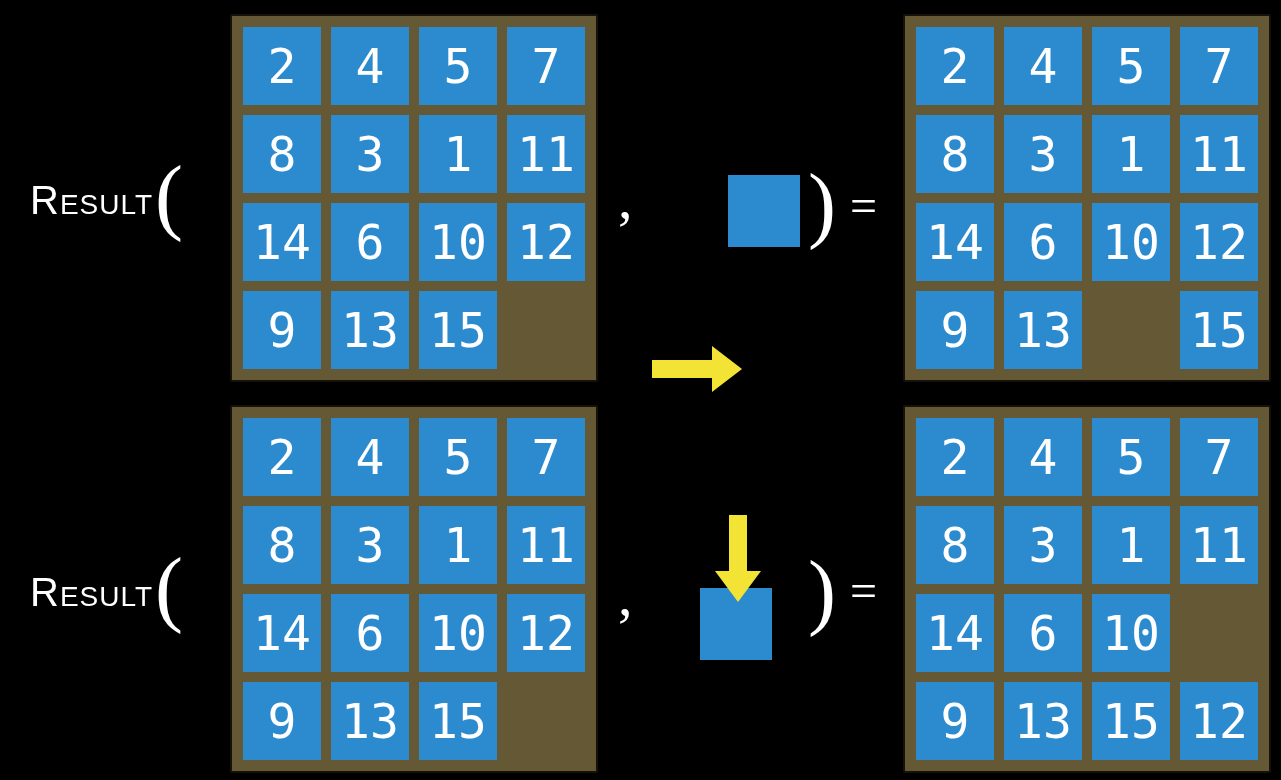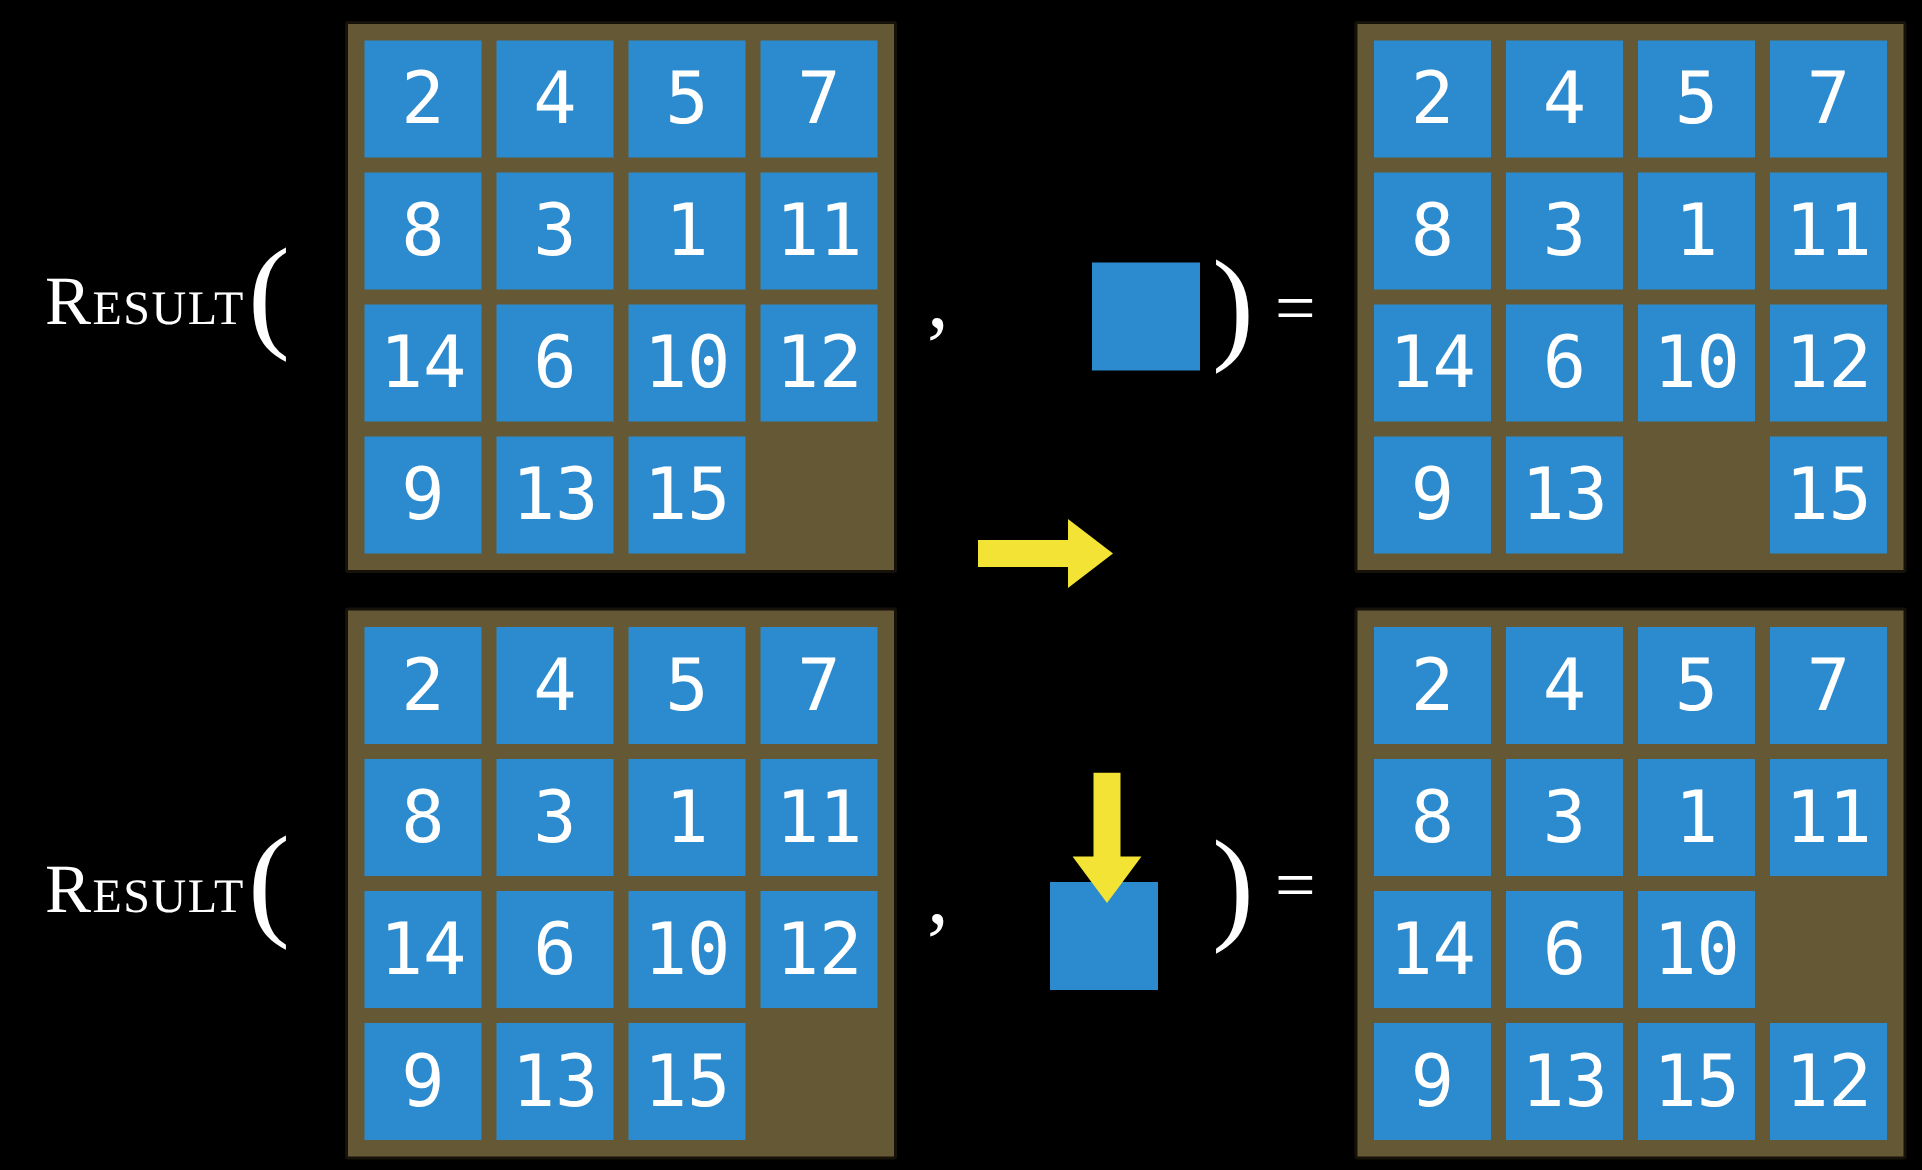--- a/index.html
+++ b/index.html
@@ -18,23 +18,23 @@
 
   
   .fn-label {
     position: absolute;
     display: flex;
     align-items: center;
     height: 80px;
     white-space: nowrap;
   }
   .fn-name {
-    font-family: Liberation Serif, serif;
+    font-family: Liberation Sans, sans-serif;
     font-variant: small-caps;
-    font-size: 46px;
+    font-size: 40px;
     letter-spacing: 1px;
     color: var(--text, #fff);
   }
   .big-paren {
     font-family: "Liberation Serif", serif;
     font-size: 84px;
     font-weight: 400;
     line-height: 1;
     margin-left: 2px;
     transform: translateY(-4px);

